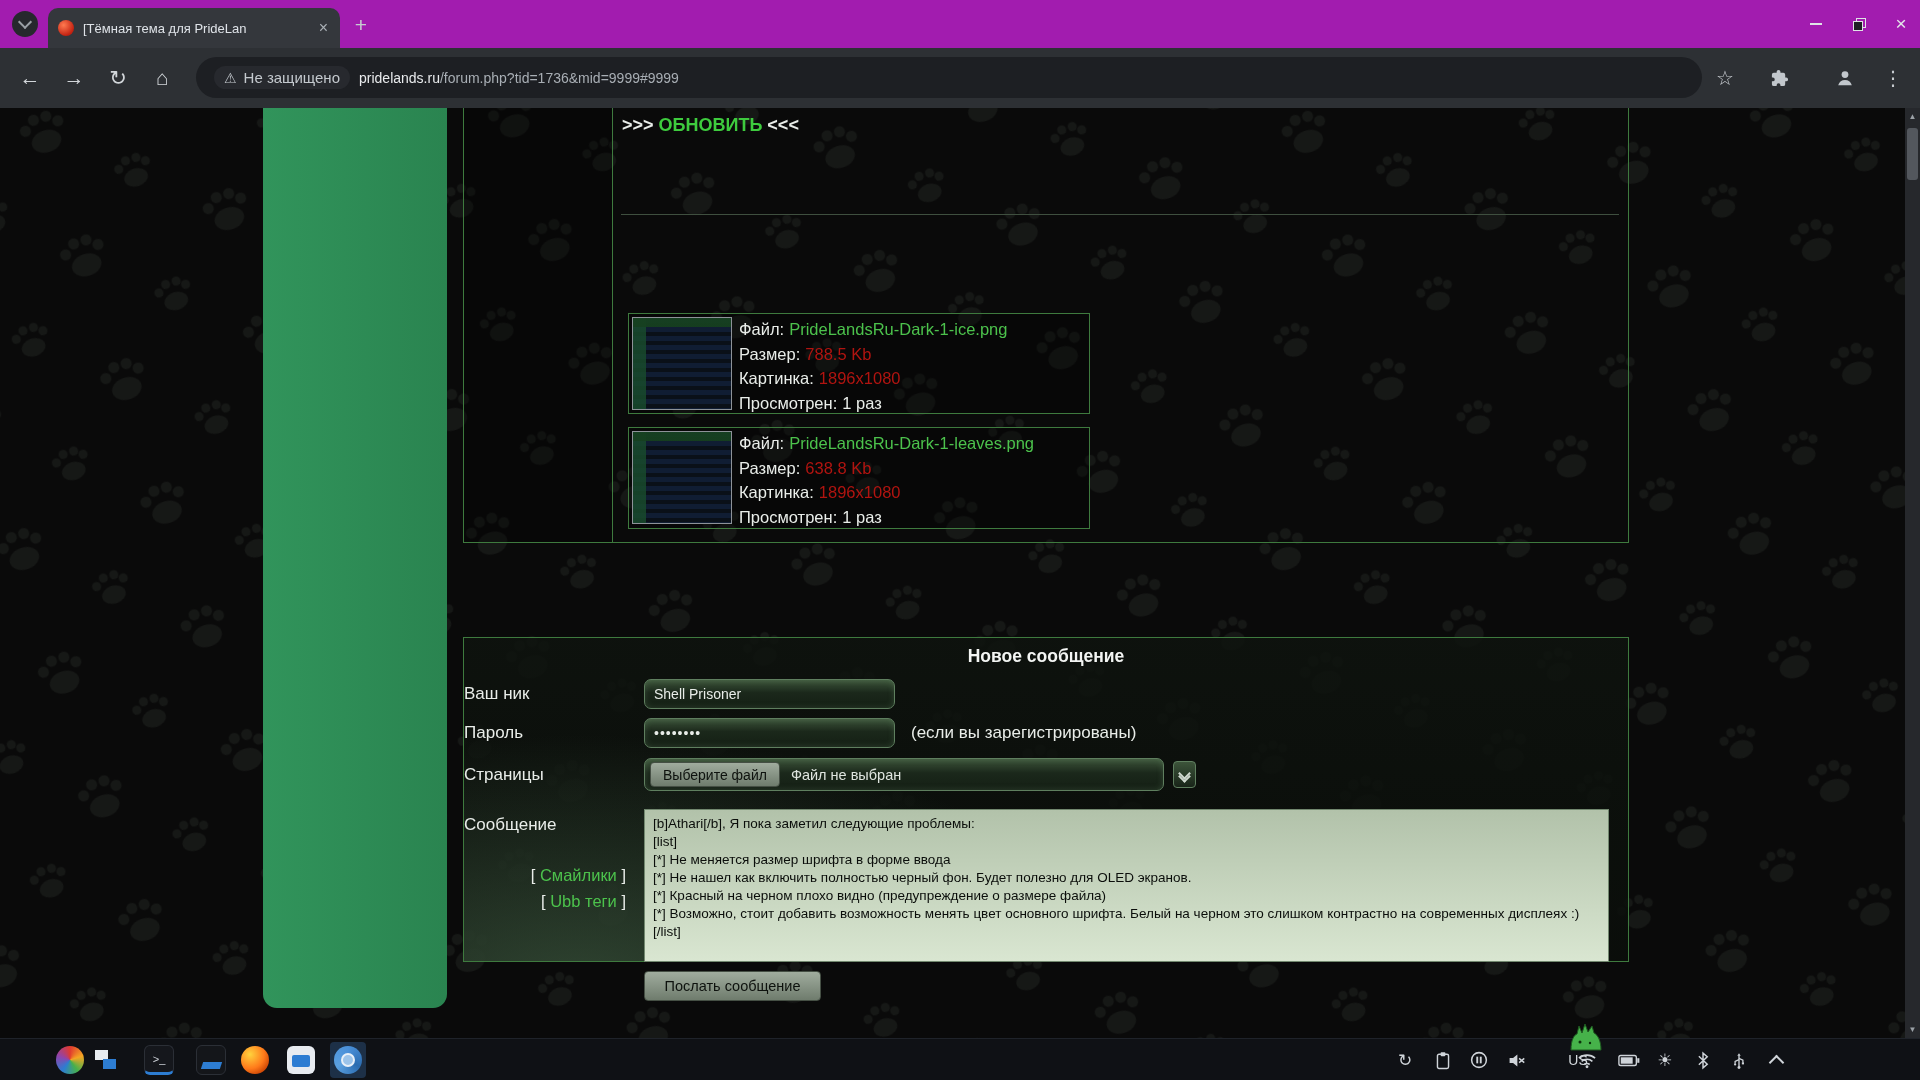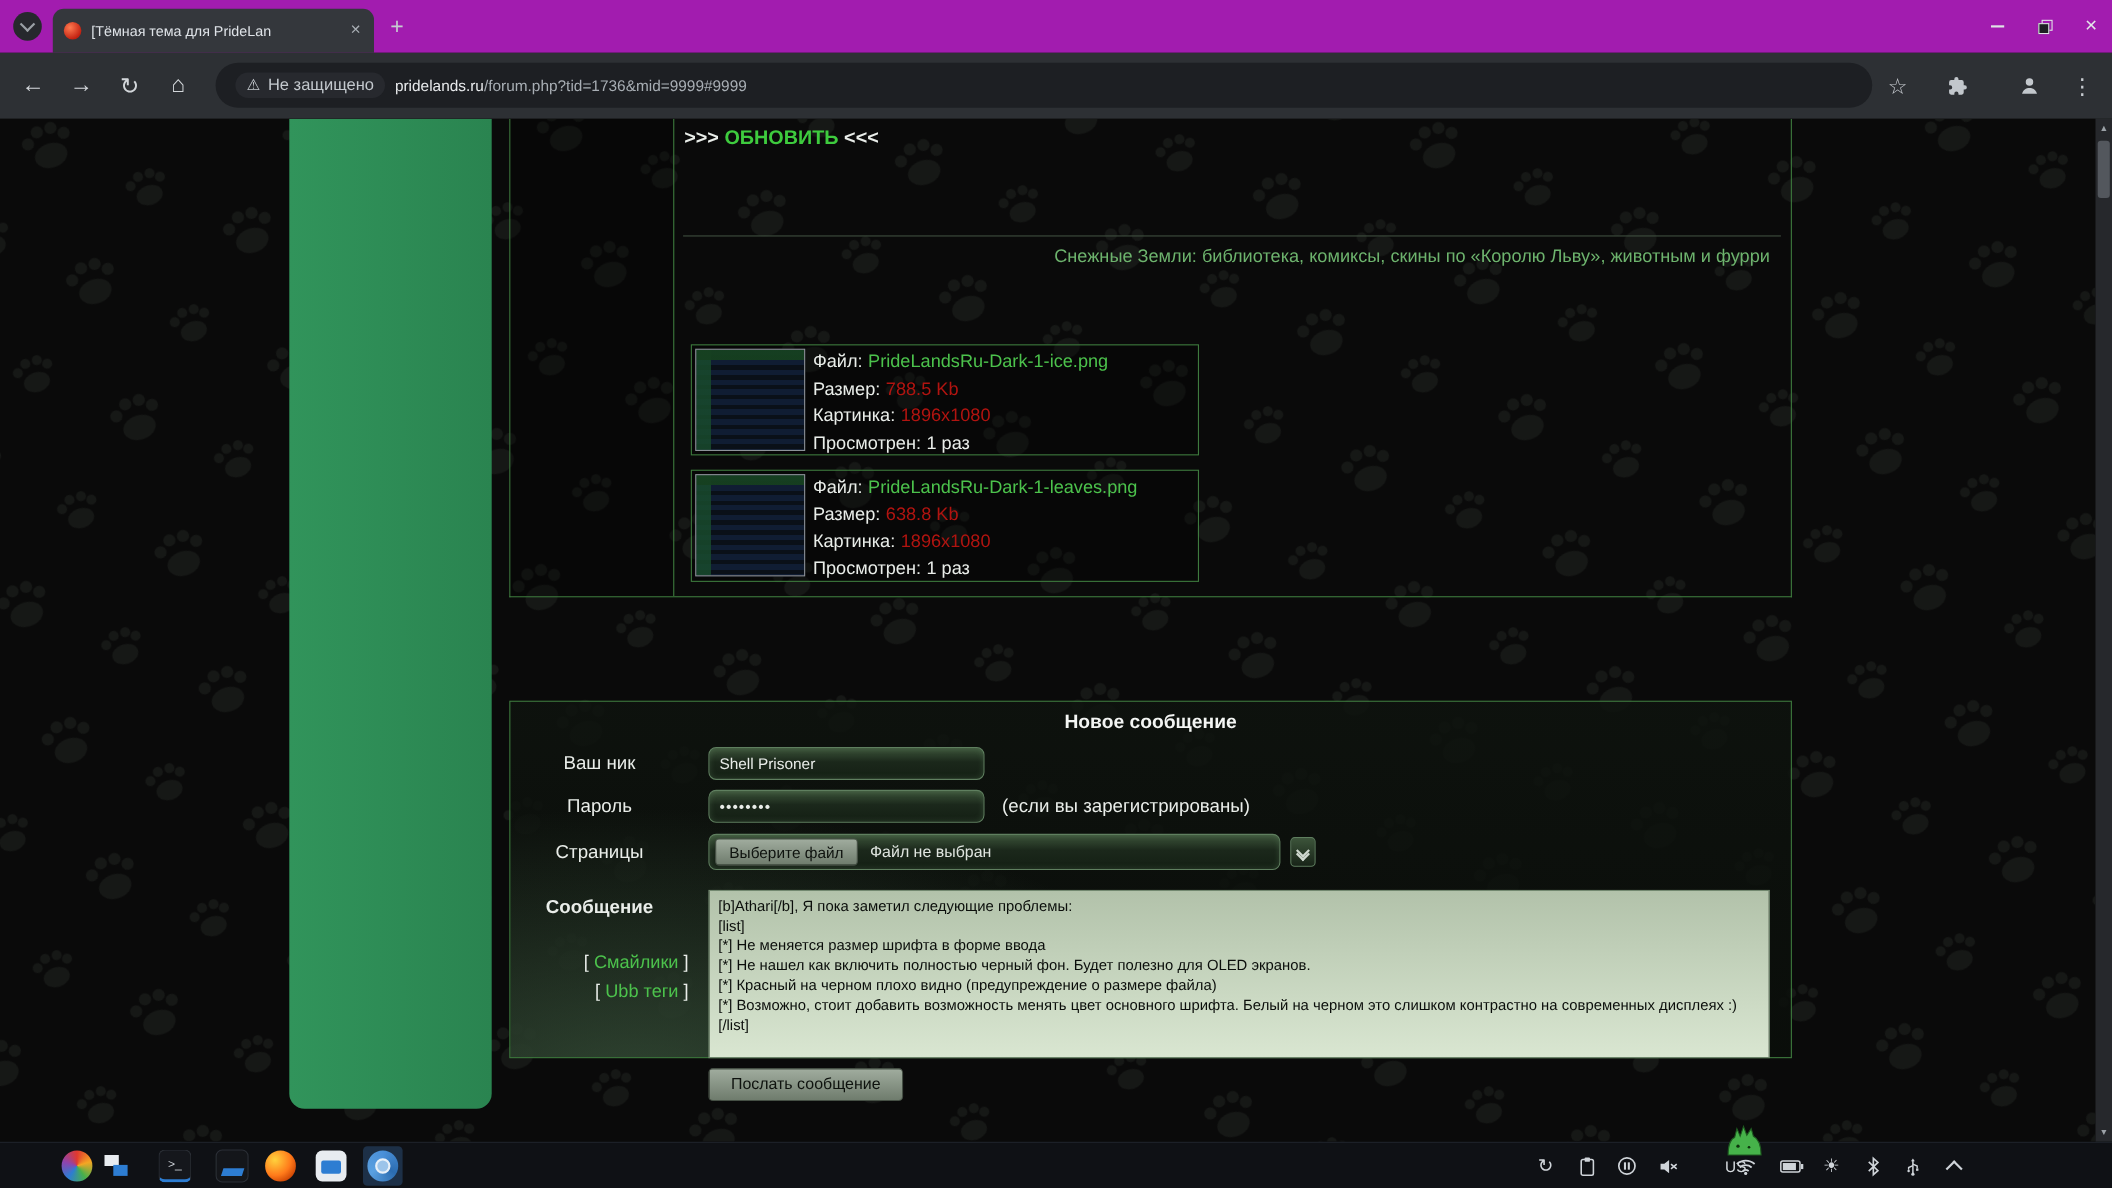--- a/index.html
+++ b/index.html
@@ -55,21 +55,21 @@
   .attlines .wt{margin-left:5px;}
 
   .breadbar{position:absolute;left:463px;top:463px;width:1166px;height:41px;border:1px solid #3e7a3e;box-sizing:border-box;background:linear-gradient(180deg,#121d12,#0c130c);display:flex;align-items:center;justify-content:space-between;padding:0 14px;font-size:17px;color:#e9ede9;}
   .breadbar .forum{color:#4cc24c;font-weight:bold;}
   .breadbar .topic{font-weight:bold;}
 
   .panel{position:absolute;left:463px;top:529px;width:1166px;height:325px;border:1px solid #3e7a3e;box-sizing:border-box;background:
       radial-gradient(900px 420px at 10% 108%,rgba(88,128,92,.48),rgba(12,16,12,0) 60%),
       linear-gradient(180deg,rgba(14,19,14,.85),rgba(10,14,10,.85));}
   .ftitle{position:absolute;left:0;right:0;top:8px;text-align:center;font-weight:bold;font-size:17.5px;color:#f3f5f3;}
-  .flabel{position:absolute;left:0;width:162px;text-align:center;font-size:17px;color:#e9ede9;}
+  .flabel{position:absolute;left:0;width:162px;text-align:left;font-size:17px;color:#e9ede9;}
   .ginput{position:absolute;box-sizing:border-box;border:1px solid #5f7f5f;border-radius:7px;background:linear-gradient(180deg,#3c543a,#1b281b 45%,#141f14);color:#e8ece8;font-size:14px;padding:0 9px;font-family:"Liberation Sans","DejaVu Sans",sans-serif;box-shadow:inset 0 0 6px rgba(140,190,140,.22);outline:none;}
   .filefield{position:absolute;left:180px;top:120px;width:520px;height:33px;box-sizing:border-box;border:1px solid #5f7f5f;border-radius:7px;background:linear-gradient(180deg,#3c543a,#1b281b 45%,#141f14);display:flex;align-items:center;padding:0 5px;gap:11px;box-shadow:inset 0 0 6px rgba(140,190,140,.22);}
   .gbtn{background:linear-gradient(180deg,#a0ac9e,#6f7c6d);border:1px solid #454f44;border-radius:4px;color:#0e120e;font-size:14px;font-family:"Liberation Sans","DejaVu Sans",sans-serif;}
   .choosebtn{height:25px;padding:0 12px;}
   .nofile{color:#dfe5df;font-size:14.5px;}
   .expandbtn{position:absolute;left:709px;top:123px;width:23px;height:27px;box-sizing:border-box;border:1px solid #5f7f5f;border-radius:4px;background:linear-gradient(180deg,#3c543a,#18241 8);background:linear-gradient(180deg,#3c543a,#182418);display:flex;flex-direction:column;align-items:center;justify-content:center;}
   .chev-s{width:7px;height:7px;border-right:2px solid #cfd8cf;border-bottom:2px solid #cfd8cf;transform:rotate(45deg);margin:-3px 0;}
   .msgarea{position:absolute;left:180px;top:171px;width:965px;height:153px;box-sizing:border-box;border:1px solid #72886f;background:linear-gradient(180deg,#b2c2aa,#d9e6d1);color:#0b0e0b;font-size:13.5px;line-height:18px;padding:5px 8px;resize:none;overflow:hidden;font-family:"Liberation Sans","DejaVu Sans",sans-serif;outline:none;}
   .flinks{position:absolute;left:0;width:162px;text-align:right;font-size:16.5px;color:#e9ede9;}
   .flinks .gl{color:#4cc24c;}
@@ -176,21 +176,20 @@
     </svg>
 
     <div class="greenbar"></div>
 
     <div class="postbox">
       <div class="authorcell"></div>
       <div class="refresh">
         <span>&gt;&gt;&gt; </span><span class="g">ОБНОВИТЬ</span><span> &lt;&lt;&lt;</span>
       </div>
       <div class="posthr"></div>
-      <div class="sig">Снежные Земли: библиотека, комиксы, скины по «Королю Льву», животным и фурри</div>
 
       <div class="attbox" style="top:205px;height:101px;">
         <div class="thumb"></div>
         <div class="attlines">
           <div><span>Файл:</span><span class="fl">PrideLandsRu-Dark-1-ice.png</span></div>
           <div><span>Размер:</span><span class="rd">788.5 Kb</span></div>
           <div><span>Картинка:</span><span class="rd">1896x1080</span></div>
           <div><span>Просмотрен:</span><span class="wt">1 раз</span></div>
         </div>
       </div>
@@ -220,21 +219,21 @@
       <div class="flabel" style="top:127px;">Страницы</div>
       <div class="filefield">
         <button class="gbtn choosebtn">Выберите файл</button>
         <span class="nofile">Файл не выбран</span>
       </div>
       <div class="expandbtn">
         <span class="chev-s"></span>
         <span class="chev-s"></span>
       </div>
 
-      <div class="flabel" style="top:177px;font-weight:bold;">Сообщение</div>
+      <div class="flabel" style="top:177px;">Сообщение</div>
       <textarea class="msgarea" spellcheck="false" style="">[b]Athari[/b], Я пока заметил следующие проблемы:
 [list]
 [*] Не меняется размер шрифта в форме ввода
 [*] Не нашел как включить полностью черный фон. Будет полезно для OLED экранов.
 [*] Красный на черном плохо видно (предупреждение о размере файла)
 [*] Возможно, стоит добавить возможность менять цвет основного шрифта. Белый на черном это слишком контрастно на современных дисплеях :)
 [/list]</textarea>
 
       <div class="flinks" style="top:228px;"><span>[ </span><span class="gl">Смайлики</span><span> ]</span></div>
       <div class="flinks" style="top:254px;"><span>[ </span><span class="gl">Ubb теги</span><span> ]</span></div>

